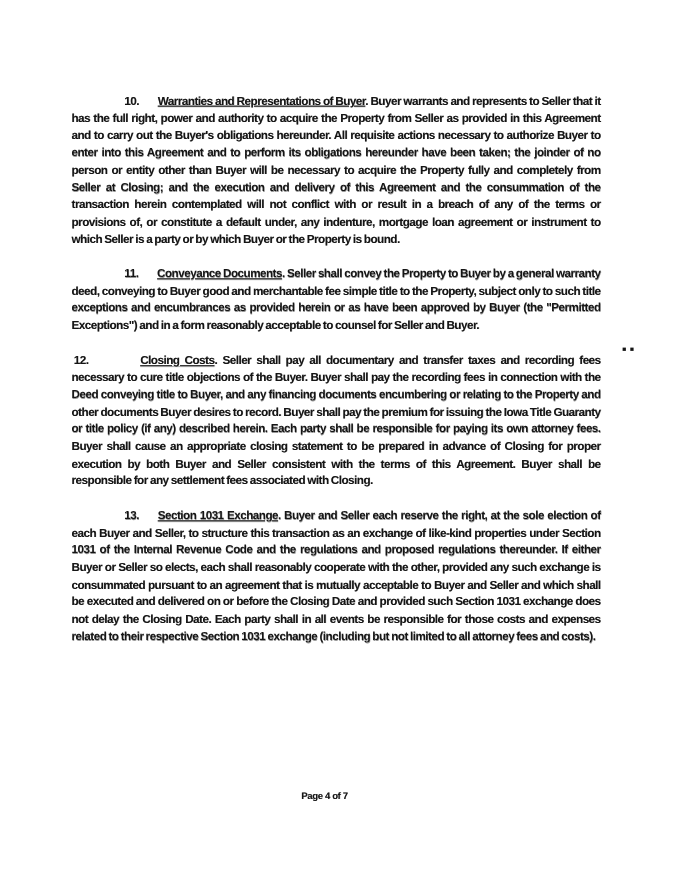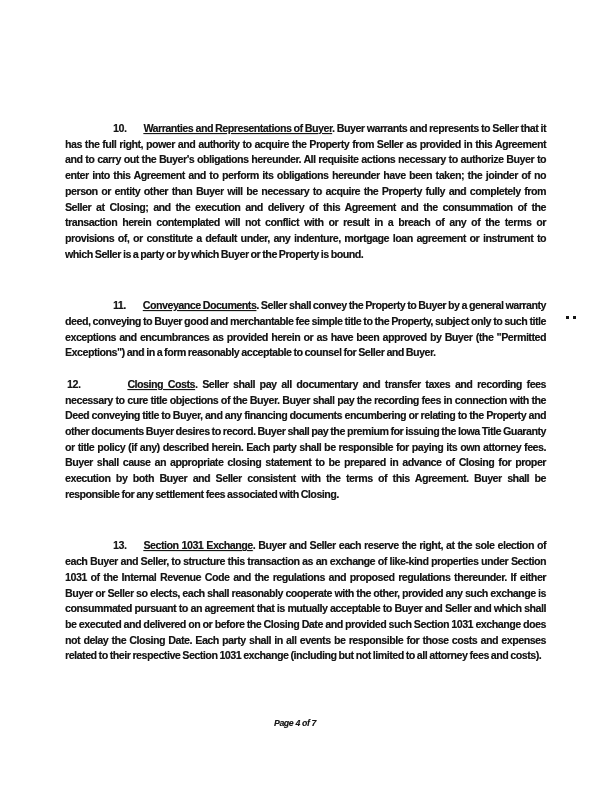--- a/index.html
+++ b/index.html
@@ -19,41 +19,40 @@
     color: #151515;
     font-weight: 700;
     font-size: 10.6px;
     line-height: 15.7px;
     letter-spacing: -0.45px;
     word-spacing: -0.5px;
     text-align: justify;
     text-shadow: 0.3px 0.3px 0 rgba(25,25,25,0.45);
   }
   .para { margin: 0 0 15.7px 0; }
-  .para.indent { text-indent: 48px; margin-top: 36px; }
+  .para.indent { text-indent: 48px; }
   .para.flush  { text-indent: 2px; }
   .tab { display: inline-block; }
   .tab-sm { width: 17px; }
   .tab-lg { width: 47px; }
   .heading {
     text-decoration: underline;
     text-underline-offset: 1px;
   }
   .footer {
     position: absolute;
     top: 718px;
     left: 245px;
     width: 100px;
     text-align: center;
     color: #151515;
     font-weight: 700;
     font-size: 8.6px;
     letter-spacing: -0.3px;
     text-shadow: 0.3px 0.3px 0 rgba(25,25,25,0.45);
-    font-style: italic;
   }
   .dot {
     position: absolute;
     width: 3px;
     height: 3px;
     background: #161616;
   }
   .dot1 { left: 566px; top: 316px; }
   .dot2 { left: 573px; top: 316px; }
 </style>

